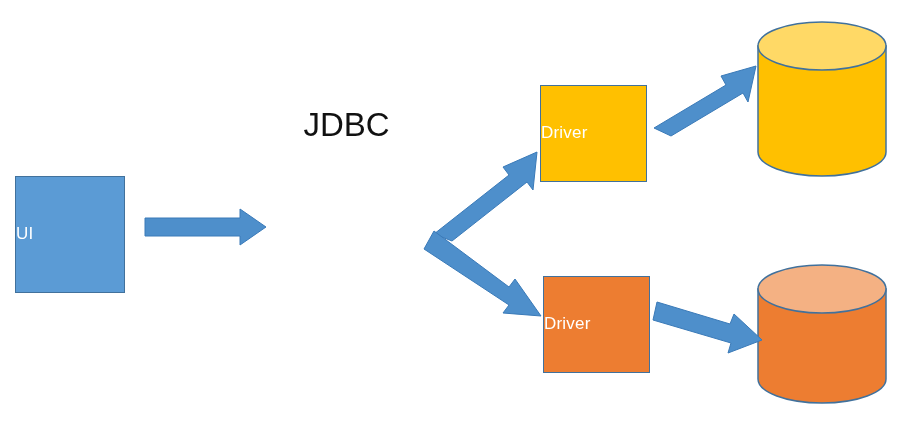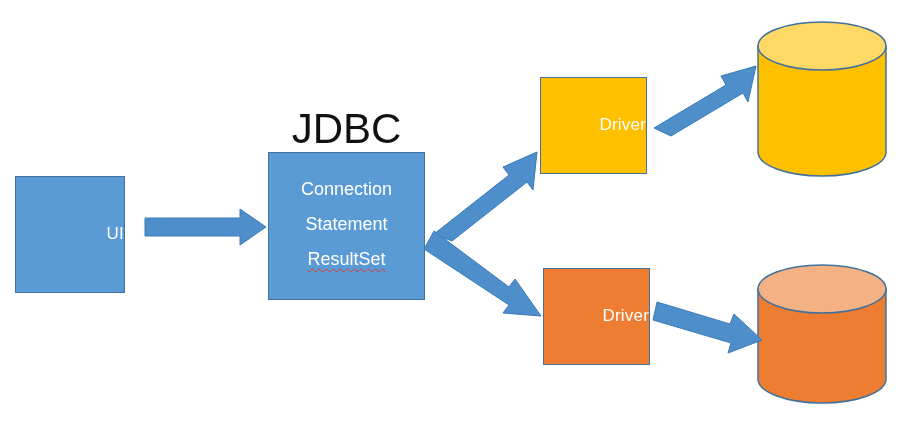--- a/index.html
+++ b/index.html
@@ -16,21 +16,22 @@
     width: 907px;
     height: 426px;
     background: #ffffff;
     overflow: hidden;
   }
   .node {
     position: absolute;
     box-sizing: border-box;
     display: flex;
     align-items: center;
-    justify-content: flex-end;
+    justify-content: flex-start;
+    margin-top: 8px;
   }
 
   
   .rect {
     border: 1px solid #41719C;
   }
   .rect.blue   { background: #5B9BD5; }
   .rect.amber  { background: #FFC000; }
   .rect.orange { background: #ED7D31; }
 
@@ -44,21 +45,21 @@
 
   
   .caption {
     position: absolute;
     color: #111111;
     text-align: center;
     white-space: nowrap;
     line-height: 1;
   }
   .caption.client { font-size: 25px; }
-  .caption.jdbc   { font-size: 42px; }
+  .caption.jdbc   { font-size: 33px; }
 
   
   .jdbc-body {
     position: absolute;
     left: 268px;
     top: 152px;
     width: 157px;
     height: 148px;
     box-sizing: border-box;
     border: 1px solid #41719C;
@@ -107,29 +108,24 @@
   .arrow-layer .hit { pointer-events: auto; }
 </style>
 </head>
 <body>
 
 <div id="canvas">
 
 
   <div class="caption jdbc" style="left:268px; top:108px; width:157px;">JDBC</div>
 
-  <div class="node rect blue" style="left:15px; top:176px; width:110px; height:117px;">
+  <div class="node rect blue" style="left:15px; top:168px; width:110px; height:117px;">
     <span class="node-label">UI</span>
   </div>
 
-  <div class="jdbc-body">
-    <span class="jdbc-item">Connection</span>
-    <span class="jdbc-item">Statement</span>
-    <span class="jdbc-item misspelled">ResultSet</span>
-  </div>
 
   <div class="node rect amber" style="left:540px; top:77px; width:107px; height:97px;">
     <span class="node-label">Driver</span>
   </div>
 
   <div class="node rect orange" style="left:543px; top:268px; width:107px; height:97px;">
     <span class="node-label">Driver</span>
   </div>
 
   <div class="cylinder" style="left:756px; top:20px; width:132px; height:158px;">

